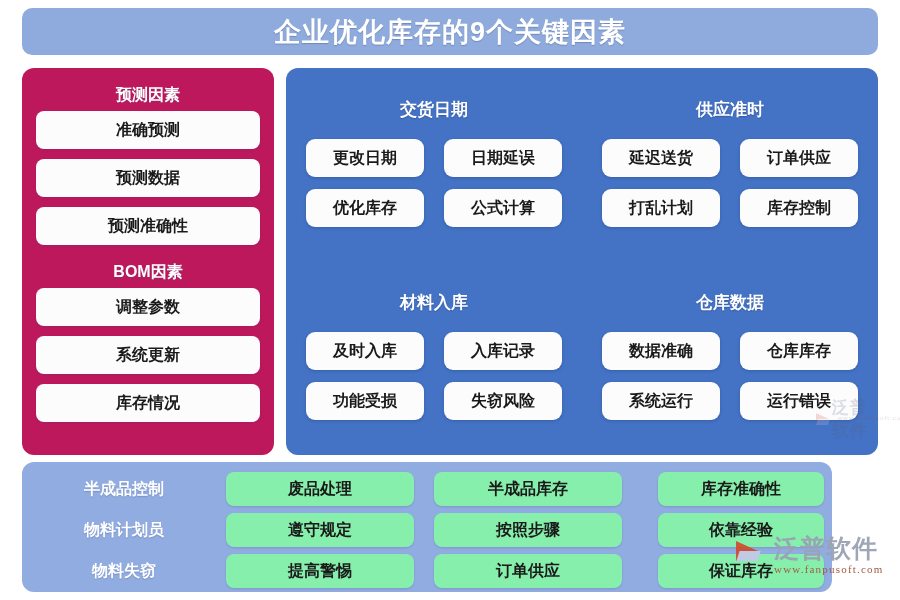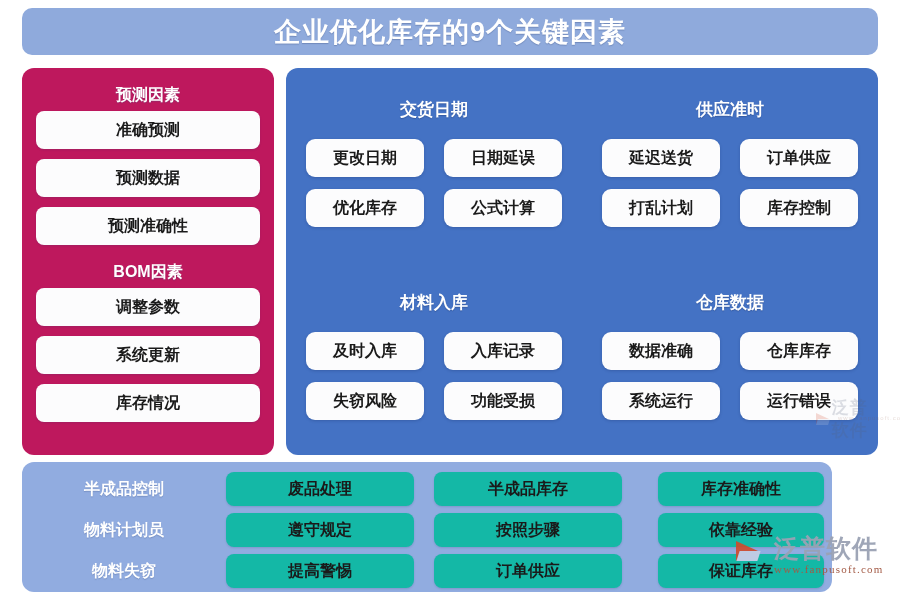--- a/index.html
+++ b/index.html
@@ -140,21 +140,21 @@
     width: 204px;
     text-align: center;
     color: #ffffff;
     font-size: 16px;
     font-weight: bold;
     text-shadow: 0 1px 1px rgba(60,80,130,0.30);
     flex: 0 0 204px;
   }
   .bchip {
     height: 34px;
-    background: #14b8a6;
+    background: #86efac;
     border-radius: 8px;
     display: flex;
     align-items: center;
     justify-content: center;
     color: #1a1a1a;
     font-size: 16px;
     font-weight: bold;
     box-shadow: 0 1px 2px rgba(40,60,110,0.18);
   }
   .bchip.c1 { width: 188px; margin-left: 0px; }
@@ -285,22 +285,22 @@
         <div class="quad-chip">打乱计划</div>
         <div class="quad-chip">库存控制</div>
       </div>
     </div>
 
     <div class="quad" style="left:0px; top:193px;">
       <div class="quad-title">材料入库</div>
       <div class="quad-grid">
         <div class="quad-chip">及时入库</div>
         <div class="quad-chip">入库记录</div>
+        <div class="quad-chip">功能受损</div>
         <div class="quad-chip">失窃风险</div>
-        <div class="quad-chip">功能受损</div>
       </div>
     </div>
 
     <div class="quad" style="left:296px; top:193px;">
       <div class="quad-title">仓库数据</div>
       <div class="quad-grid">
         <div class="quad-chip">数据准确</div>
         <div class="quad-chip">仓库库存</div>
         <div class="quad-chip">系统运行</div>
         <div class="quad-chip">运行错误</div>

